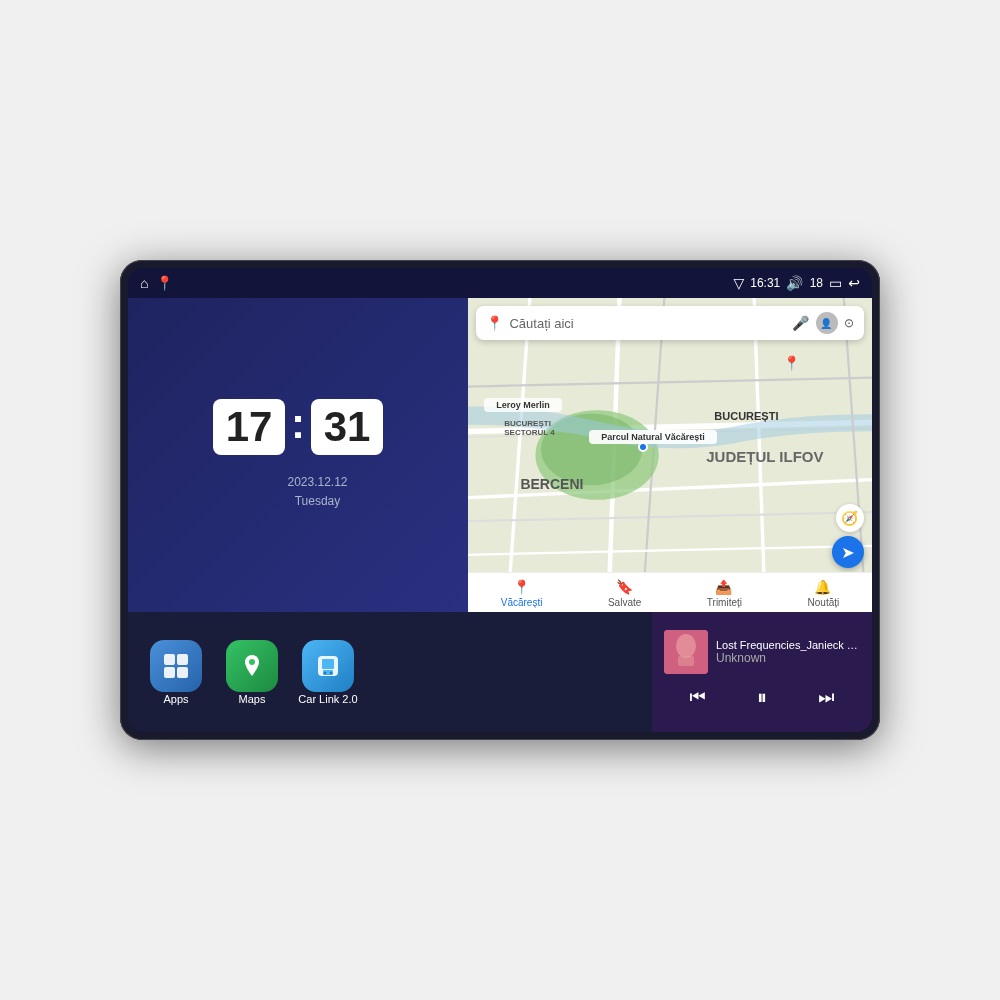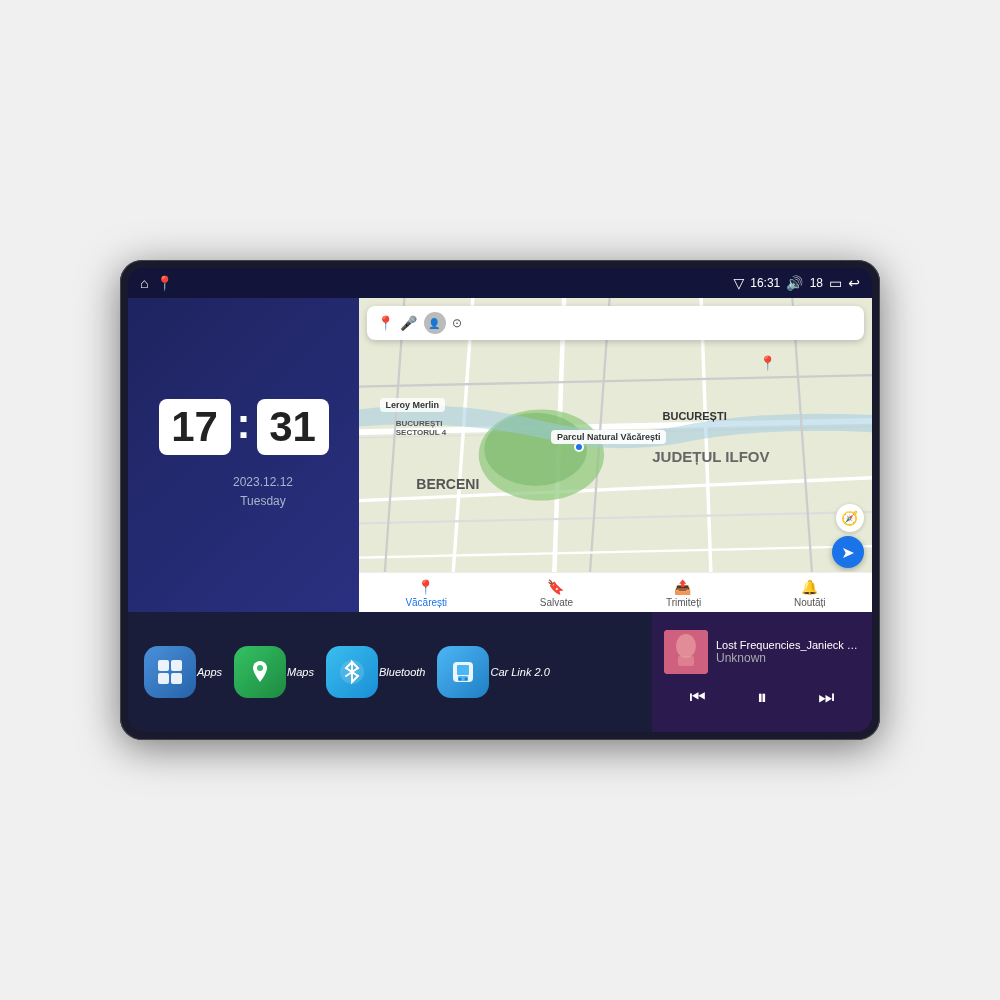--- a/index.html
+++ b/index.html
@@ -70,21 +70,21 @@
 
     
     .top-section {
       display: flex;
       flex: 1;
       overflow: hidden;
     }
 
     
     .clock-panel {
-      width: 231px;
+      width: 340px;
       flex-shrink: 0;
       background: linear-gradient(135deg, #1e2460 0%, #2a3080 100%);
       display: flex;
       flex-direction: column;
       align-items: center;
       justify-content: center;
       padding: 16px;
       gap: 10px;
     }
     .clock-display {
@@ -200,26 +200,25 @@
     
     .app-grid {
       display: flex;
       align-items: center;
       padding: 8px 16px;
       gap: 12px;
       flex: 1;
     }
     .app-item {
       display: flex;
-      flex-direction: row;
+      flex-direction: column;
       align-items: center;
       gap: 1px;
       cursor: pointer;
       min-width: 64px;
-      font-style: italic;
     }
     .app-icon-wrap {
       width: 52px;
       height: 52px;
       border-radius: 14px;
       display: flex;
       align-items: center;
       justify-content: center;
       font-size: 24px;
     }
@@ -326,21 +325,21 @@
       display: flex; align-items: center; justify-content: center;
       font-size: 14px;
       box-shadow: 0 1px 4px rgba(0,0,0,0.2);
       z-index: 10;
     }
 
     .map-place-label {
       position: absolute;
       background: rgba(255,255,255,0.9);
       border-radius: 4px;
-      padding: 2px 6px;
+      padding: 2px 12px;
       font-size: 10px;
       color: #333;
       font-weight: 600;
       z-index: 5;
     }
   </style>
 </head>
 <body>
 
 <div class="device-outer">
@@ -396,38 +395,39 @@
             <ellipse cx="160" cy="140" rx="55" ry="40" fill="#8dc87a" opacity="0.7"></ellipse>
             <ellipse cx="155" cy="135" rx="45" ry="32" fill="#7ab86a" opacity="0.6"></ellipse>
 
             <path d="M0,100 Q80,90 160,110 Q220,125 280,115 Q350,100 450,105 L450,120 Q350,115 280,130 Q220,140 160,125 Q80,108 0,115 Z" fill="#9ecae1" opacity="0.5"></path>
 
             <line x1="0" y1="230" x2="450" y2="220" stroke="#fff" stroke-width="2"></line>
             <line x1="380" y1="0" x2="400" y2="280" stroke="#ccc" stroke-width="2"></line>
             <line x1="40" y1="0" x2="20" y2="280" stroke="#ccc" stroke-width="2"></line>
           </svg>
 
-          <div class="map-place-label" style="top:42%; left:30%; font-size:9px;margin-left:38px;">Parcul Natural Văcărești</div>
+          <div class="map-place-label" style="top:42%; left:30%; font-size:9px;">Parcul Natural Văcărești</div>
           <div class="map-place-label" style="top:35%; left:58%; font-size:11px; font-weight:700; background:transparent; color:#333;">BUCUREȘTI</div>
           <div class="map-place-label" style="top:47%; left:56%; font-size:15px; background:transparent; color:#666;">JUDEȚUL ILFOV</div>
           <div class="map-place-label" style="top:56%; left:10%; font-size:14px; background:transparent; color:#555;">BERCENI</div>
           <div class="map-place-label" style="top:10%; left:65%; font-size:9px; background:transparent; color:#555;">TRAPEZULUI</div>
           <div class="map-place-label" style="top:32%; left:4%; font-size:9px; background:rgba(255,255,255,0.8);">Leroy Merlin</div>
           <div class="map-place-label" style="top:38%; left:6%; font-size:8px; background:transparent; color:#555;">BUCUREȘTI<br>SECTORUL 4</div>
 
           <div class="map-location-dot" style="top:46%; left:42%;"></div>
 
           <div style="position:absolute; top:18%; left:78%; z-index:6; font-size:14px; color:#e74c3c;">📍</div>
 
           <div class="map-compass">🧭</div>
 
           <div class="map-fab">➤</div>
 
           <div class="map-search-bar">
             <span class="map-pin-icon">📍</span>
+            <span class="map-search-text">Căutați aici</span>
             <span class="map-mic-icon">🎤</span>
             <div class="map-avatar">
               <span style="font-size:10px;">👤</span>
             </div>
             <span style="font-size:12px; color:#555;">⊙</span>
           </div>
 
           <div class="map-bottom-nav">
             <div class="map-nav-item active">
               <span class="map-nav-icon">📍</span>
@@ -470,30 +470,20 @@
             <div class="app-icon-wrap icon-maps">
               <svg width="28" height="28" viewBox="0 0 28 28">
                 <path d="M14 3 C10 3 7 6 7 10 C7 15 14 24 14 24 C14 24 21 15 21 10 C21 6 18 3 14 3Z" fill="white"></path>
                 <circle cx="14" cy="10" r="3" fill="#34c264"></circle>
               </svg>
             </div>
             <span class="app-label">Maps</span>
           </div>
 
 
-          <div class="app-item">
-            <div class="app-icon-wrap icon-bluetooth">
-              <svg width="28" height="28" viewBox="0 0 28 28">
-                <circle cx="14" cy="14" r="12" fill="rgba(255,255,255,0.15)"></circle>
-                <path d="M14 4 L14 24 L20 18 L14 14 L20 10 Z" stroke="white" stroke-width="2" fill="none"></path>
-                <path d="M14 4 L8 10 L14 14 L8 18" stroke="white" stroke-width="2" fill="none" stroke-linecap="round"></path>
-              </svg>
-            </div>
-            <span class="app-label">Bluetooth</span>
-          </div>
 
           <div class="app-item">
             <div class="app-icon-wrap icon-carlink">
               <svg width="28" height="28" viewBox="0 0 28 28">
                 <rect x="4" y="4" width="20" height="20" rx="4" fill="rgba(255,255,255,0.9)"></rect>
                 <rect x="8" y="7" width="12" height="10" rx="1" fill="#4db6f5"></rect>
                 <rect x="9" y="18" width="10" height="5" rx="1" fill="#4db6f5"></rect>
                 <circle cx="11" cy="21" r="1.5" fill="#1f7fc4"></circle>
                 <circle cx="17" cy="21" r="1.5" fill="#1f7fc4"></circle>
               </svg>

